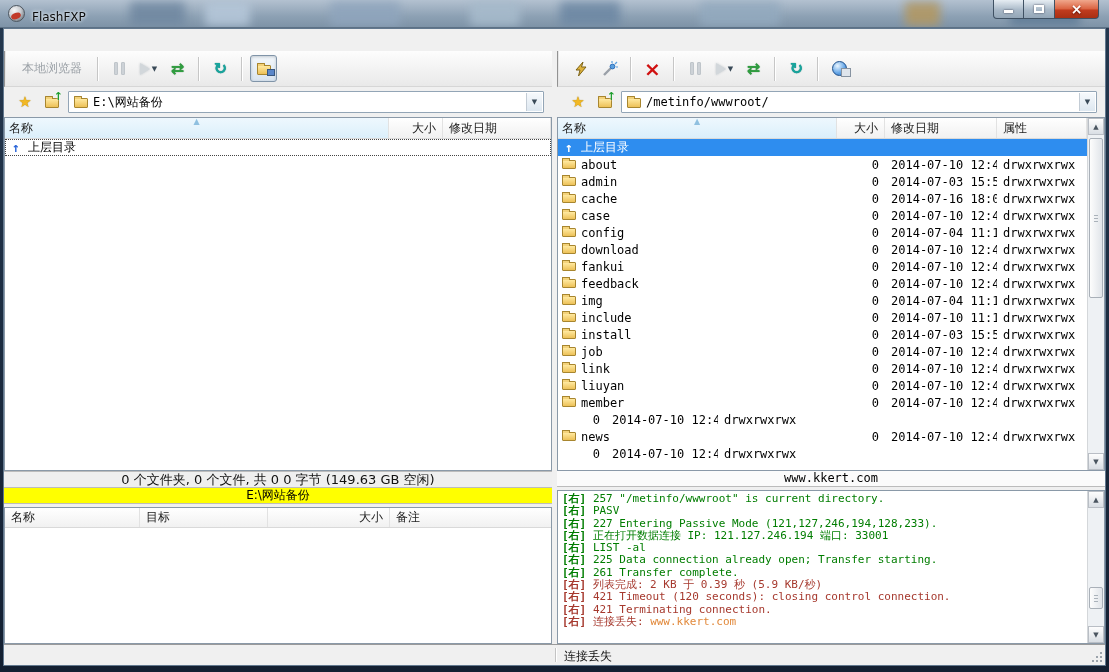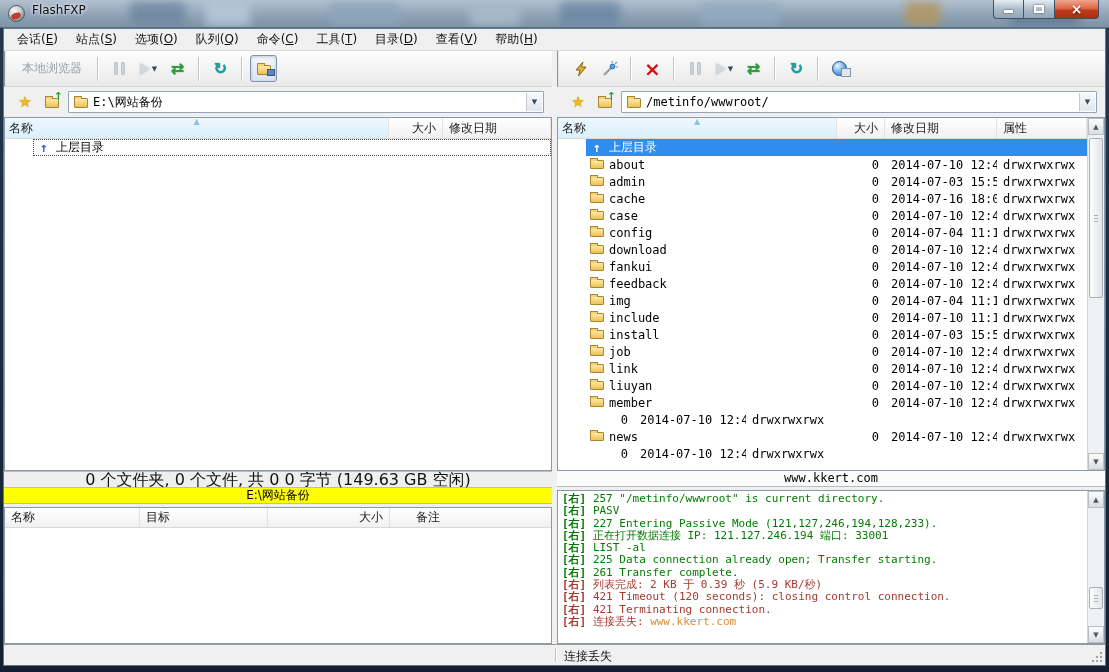--- a/index.html
+++ b/index.html
@@ -20,21 +20,21 @@
   .b3{left:330px;width:70px;background:#8fa5bd;}
   .b4{left:470px;width:50px;background:#a8bccd;}
   .b5{left:560px;width:60px;background:#6c87a3;}
   .b6{left:700px;width:80px;background:#93aabf;}
   .b7{left:905px;width:35px;background:#b3975f;}
   .b8{left:1010px;width:70px;background:#5f7b96;}
   .app-icon{position:absolute;left:8px;top:5px;width:17px;height:17px;border-radius:50%;
     background:radial-gradient(circle at 35% 30%,#f7f7f7,#c9ccd1 45%,#8f959c 72%,#6e747b);border:1px solid #4d565f;}
   .app-icon::after{content:"";position:absolute;left:2px;top:7px;width:10px;height:6px;background:#c23a2a;
     border-radius:50% 40% 50% 40%;transform:rotate(-15deg);}
-  .title-text{position:absolute;left:32px;top:3px;font-size:12px;color:#0c0c0c;
+  .title-text{position:absolute;left:32px;top:10px;font-size:12px;color:#0c0c0c;
     text-shadow:0 0 3px #e8eef4,0 0 4px #e8eef4;}
   .win-controls{position:absolute;top:0;right:10px;display:flex;}
   .wbtn{height:19px;border:1px solid #3f5163;border-top:none;display:flex;align-items:center;justify-content:center;
     background:linear-gradient(#e6edf3,#a9b9c8 55%,#93a6b7);}
   .wbtn.min{width:31px;border-radius:0 0 0 4px;}
   .wbtn.max{width:30px;border-left:none;border-right:none;}
   .wbtn.close{width:45px;border-radius:0 0 4px 0;background:linear-gradient(#f0a78c,#da6240 50%,#c13c1e 55%,#a92f13);}
   .g-min{width:9px;height:3px;background:#fff;box-shadow:0 0 2px #334;margin-top:5px;}
   .g-max{width:10px;height:8px;border:2px solid #fff;box-shadow:0 0 2px #334;}
   .g-close{color:#fff;font-weight:bold;font-size:14px;line-height:14px;text-shadow:0 1px 2px #5d1206;}
@@ -84,21 +84,21 @@
     background:linear-gradient(#f6f9fc,#dde7f0);border-left:1px solid #c3ccd5;font-size:7px;color:#3a4a58;}
   
   .lv{position:relative;height:354px;flex:none;border:1px solid #8a99a8;background:#fff;overflow:hidden;}
   .lv-inner{position:absolute;inset:0;}
   .lv-inner.with-sb{right:17px;}
   .lv-head{display:flex;height:21px;background:linear-gradient(#ffffff,#f1f1f1);border-bottom:1px solid #d9d9d9;}
   .hcol{display:flex;align-items:center;padding:0 6px;border-right:1px solid #e2e2e2;color:#222;position:relative;flex:none;}
   .hcol.sorted{background:linear-gradient(#eef8fe,#dbeffb);}
   .sort-arrow{position:absolute;top:-1px;left:50%;transform:translateX(-50%);font-size:8px;color:#8fc0e0;}
   .rows{position:absolute;top:21px;left:0;right:0;bottom:0;}
-  .lv-row{display:flex;height:17px;align-items:center;font-family:"DejaVu Sans Mono","Liberation Mono",monospace;font-size:12px;margin-left:28px;}
+  .lv-row{display:flex;height:17px;align-items:center;font-family:"DejaVu Sans Mono","Liberation Mono",monospace;font-size:12px;}
   .lv-row.selected{background:var(--selection);color:#fff;}
   .lv-row.focused{outline:1px dotted #444;outline-offset:-1px;}
   .cell{padding:0 6px;white-space:nowrap;overflow:hidden;flex:none;}
   .c-name{display:flex;align-items:center;gap:5px;padding-left:4px;}
   .ficon{display:inline-block;flex:none;width:14px;}
   .ficon.folder{height:9px;background:linear-gradient(#ffe9a0,#edc158);border:1px solid #a8862f;border-radius:1px;position:relative;}
   .ficon.folder::before{content:"";position:absolute;top:-3px;left:-1px;width:6px;height:2px;background:#f3d27a;
     border:1px solid #a8862f;border-bottom:none;}
   .ficon.up{color:#2b66d9;font-weight:bold;font-size:13px;line-height:13px;text-align:center;}
   .ficon.up::before{content:"↑";}
@@ -117,29 +117,29 @@
   .sb{position:absolute;top:0;right:0;bottom:0;width:17px;background:#eef1f4;border-left:1px solid #d4d7da;}
   .sb .sbtn{position:absolute;left:0;right:0;height:17px;background:linear-gradient(#fdfdfd,#d9dee4);
     border:1px solid #b9bec5;display:flex;align-items:center;justify-content:center;font-size:7px;color:#4a5560;}
   .sb .up{top:0;} .sb .down{bottom:0;}
   .sb .thumb{position:absolute;left:1px;right:1px;background:linear-gradient(90deg,#fdfdfd,#e0e4e9);
     border:1px solid #a9b0b8;border-radius:2px;}
   .sb .thumb::after{content:"";position:absolute;left:4px;right:4px;top:50%;height:1px;background:#aab2ba;
     box-shadow:0 -3px 0 #aab2ba,0 3px 0 #aab2ba;}
   
   .status-line{height:17px;flex:none;background:#efefef;border-top:1px solid #bcbcbc;border-bottom:1px solid #bcbcbc;
-    text-align:center;font-size:16px;line-height:15px;color:#111;}
+    text-align:center;font-size:13px;line-height:15px;color:#111;}
   .banner{height:16px;flex:none;text-align:center;font-size:12px;line-height:15px;border-bottom:1px solid #bcbcbc;}
   .banner.yellow{background:var(--banner);}
   .banner.plain{background:#fbfbfb;font-family:"DejaVu Sans Mono","Liberation Mono",monospace;}
   
   .bottom{flex:1;margin-top:3px;border:1px solid #8a99a8;background:#fff;position:relative;overflow:hidden;}
   .q-head{display:flex;height:20px;background:linear-gradient(#ffffff,#f1f1f1);border-bottom:1px solid #d9d9d9;}
   .q-head .hcol{flex:none;}
-  .qc-name{width:135px;} .qc-target{width:128px;} .qc-size{width:122px;justify-content:flex-end;} .qc-notes{flex:1;border-right:none;margin-left:20px;}
+  .qc-name{width:135px;} .qc-target{width:128px;} .qc-size{width:122px;justify-content:flex-end;} .qc-notes{flex:1;border-right:none;}
   .log{position:absolute;inset:0 17px 0 0;overflow:hidden;padding:2px 2px 0 4px;
     font-family:"DejaVu Sans Mono","Liberation Mono",monospace;font-size:11px;line-height:12.3px;}
   .log-line{white-space:nowrap;}
   .log-line.ok{color:var(--log-ok);}
   .log-line.err{color:var(--log-err);}
   .log-line .pfx{font-weight:bold;}
   .log-line .lnk{color:var(--link);}
   
   .statusbar{position:absolute;left:0;right:0;bottom:0;height:21px;background:#f0f0f0;border-top:1px solid #9a9a9a;}
   .sb-sep{position:absolute;left:551px;top:3px;bottom:3px;width:2px;border-left:1px solid #c3c3c3;border-right:1px solid #fff;}
@@ -172,40 +172,20 @@
           <span class="g-max"></span>
         </div>
       <div class="wbtn close">
           <span class="g-close">×</span>
         </div>
     </div>
   </div>
 
   <div class="client">
 
-    <div class="menubar">
-
-        <span class="menu-item">会话(<u>E</u>)</span>
-
-        <span class="menu-item">站点(<u>S</u>)</span>
-
-        <span class="menu-item">选项(<u>O</u>)</span>
-
-        <span class="menu-item">队列(<u>Q</u>)</span>
-
-        <span class="menu-item">命令(<u>C</u>)</span>
-
-        <span class="menu-item">工具(<u>T</u>)</span>
-
-        <span class="menu-item">目录(<u>D</u>)</span>
-
-        <span class="menu-item">查看(<u>V</u>)</span>
-
-        <span class="menu-item">帮助(<u>H</u>)</span>
-      </div>
 
     <div class="cols">
 
       <div class="pane left">
         <div class="toolbar">
           <button class="tb-text">本地浏览器</button>
           <div class="tsep"></div>
           <div class="tb-btn">
               <span class="i-pause">
                 <i></i>

